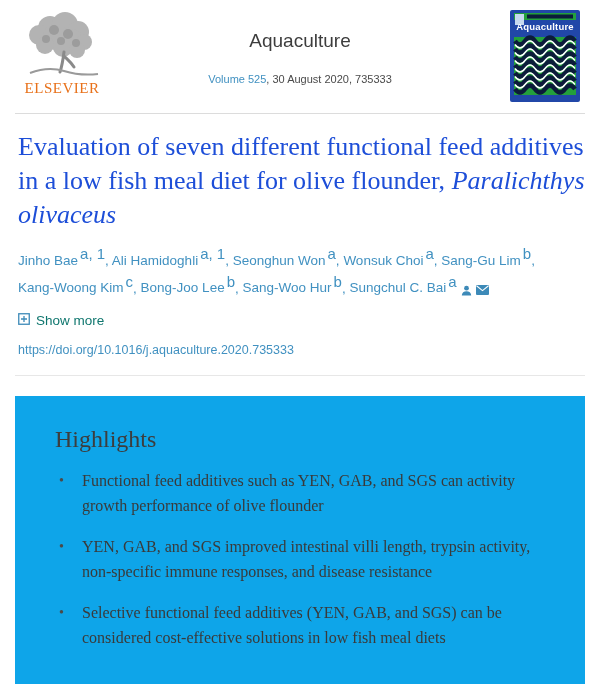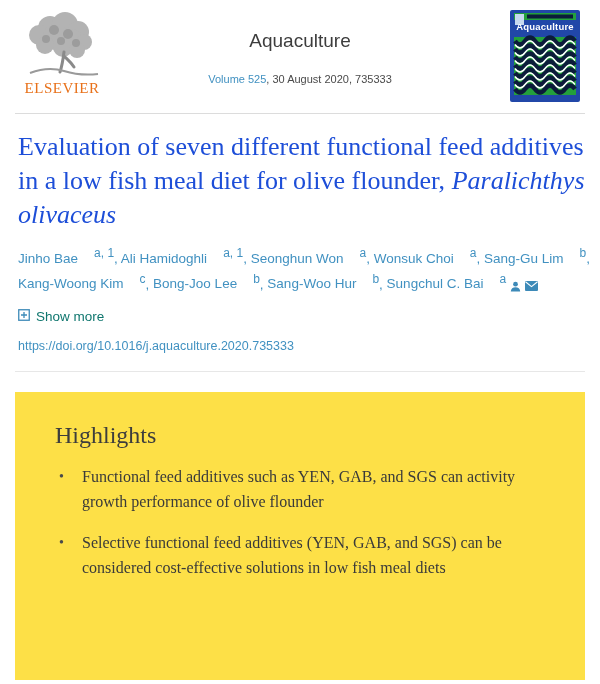--- a/index.html
+++ b/index.html
@@ -34,29 +34,29 @@
   
   .main { padding:0 18px; }
   .article-title {
     margin-top:16px; width:568px;
     font-family:"Liberation Serif", serif;
     font-weight:400; font-size:26px; line-height:34px; color:#1d4ed8;
   }
   .article-title .species { font-style:italic; }
   .authors { margin-top:11px; font-size:13.5px; line-height:21px; color:#4191c1; width:575px; }
   .author { white-space:nowrap; }
-  .author sup { font-size:12px; margin-left:16px; }
+  .author sup { font-size:15px; margin-left:2px; }
   .author-icons { display:inline-block; vertical-align:-2px; }
   .author-icons svg { vertical-align:middle; margin-left:4px; }
   .show-more { margin-top:13px; font-size:13.5px; color:#0f766e; display:flex; align-items:center; gap:6px; cursor:pointer; width:max-content; }
   .doi-row { margin-top:15px; display:flex; justify-content:space-between; font-size:12.5px;flex-direction:column; }
   
   .highlights-box {
     margin:20px 15px 0; height:288px;
-    background:#fde047; padding:30px 40px 0 40px;
+    background:#0ea5e9; padding:30px 40px 0 40px;
   }
   .highlights-heading {
     font-family:"Liberation Serif", serif; font-weight:400;
     font-size:24px; color:#3d3d3d; margin-bottom:15px;
   }
   .highlights-list { list-style:none; }
   .highlights-list li {
     position:relative; padding-left:27px; max-width:500px;
     font-family:"Liberation Serif", serif;
     font-size:16px; line-height:25px; color:#3a3a3a;
@@ -177,17 +177,18 @@
       <a class="link">https://doi.org/10.1016/j.aquaculture.2020.735333</a>
     </div>
   </div>
 
   <hr class="hr2">
 
   <div class="highlights-box">
     <h2 class="highlights-heading">Highlights</h2>
     <ul class="highlights-list">
       <li>Functional feed additives such as YEN, GAB, and SGS can activity growth performance of olive flounder</li>
+      <li>YEN, GAB, and SGS improved intestinal villi length, trypsin activity, non-specific immune responses, and disease resistance</li>
       <li>Selective functional feed additives (YEN, GAB, and SGS) can be considered cost-effective solutions in low fish meal diets</li>
     </ul>
   </div>
 
 </div>
 
 </body></html>

